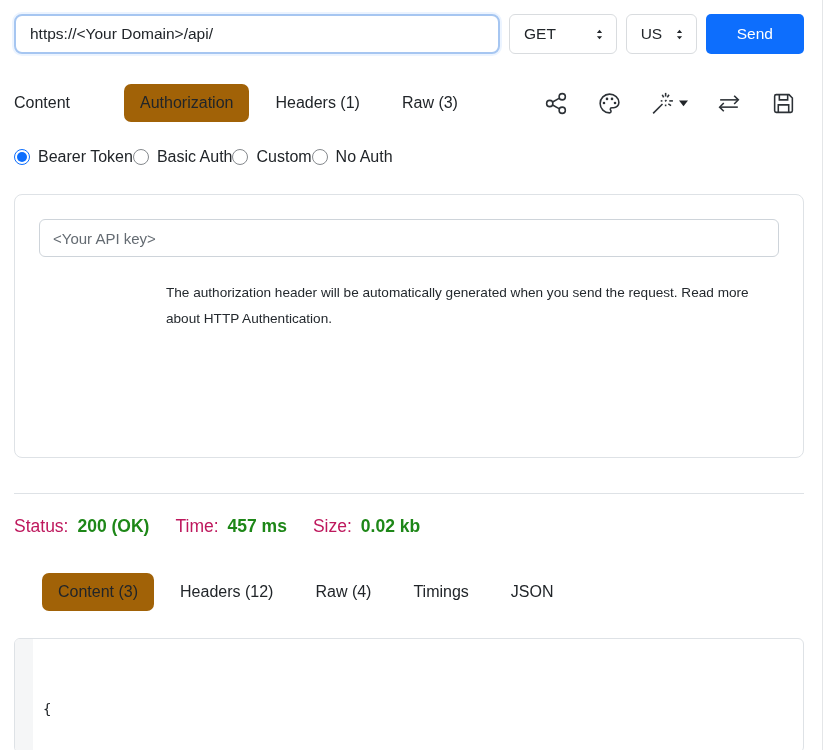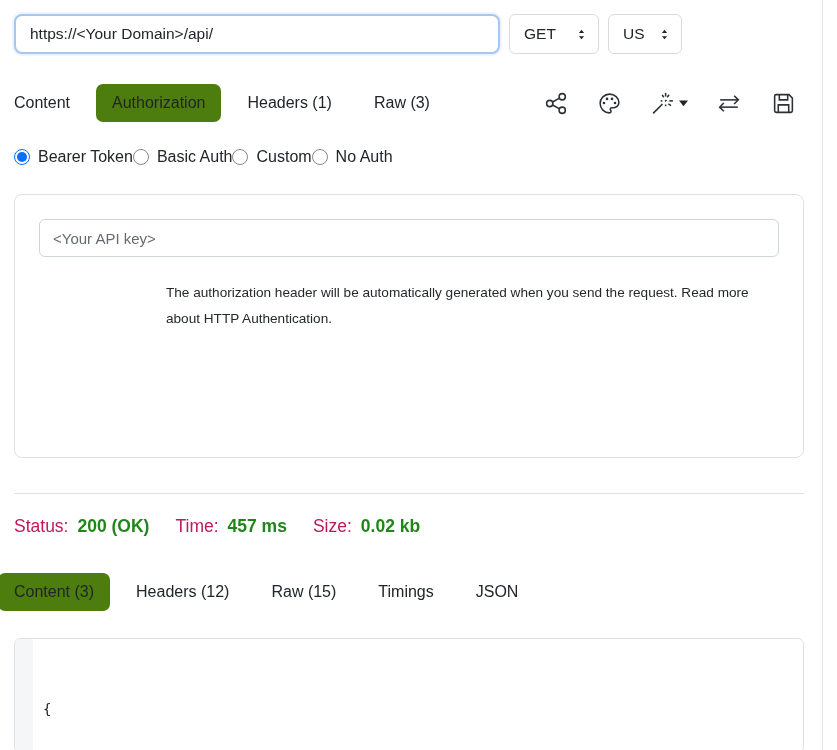--- a/index.html
+++ b/index.html
@@ -9,31 +9,31 @@
   .content { padding: 14px 18px 0 14px; }
 
   
   .request-row { display: flex; gap: 9px; height: 40px; }
   .url-input { flex: 0 0 486px; border: 2px solid #a6c6f1; border-radius: 8px; padding: 2px 14px;
     font-size: 15.5px; color: #212529; outline: none; box-shadow: 0 0 0 2px rgba(13,110,253,.08);
     font-family: inherit; }
   .select { border: 1px solid #d9dcdf; border-radius: 6px; background: #fff; display: flex;
     align-items: center; justify-content: space-between; padding: 0 10px 0 14px;
     font-size: 15.5px; cursor: pointer; }
-  .select-method { width: 90px; }
+  .select-method { width: 113px; }
   .select-locale { width: 74px; }
   .updown-icon { width: 13px; height: 15px; }
   .send-btn { width: 104px; border: none; border-radius: 5px; background: #0d6efd; color: #fff;
     font-size: 15.5px; font-family: inherit; cursor: pointer; }
 
   
   .tabs-row { display: flex; align-items: center; margin-top: 30px; }
   .tab { font-size: 16px; padding: 10px 16px; border-radius: 7px; cursor: pointer; white-space: nowrap; margin-right: 10px; }
   .tab.first { margin-left: -16px; }
-  .tab.active { background: #4d7c0f; }
+  .tab.active { background: #a16207; margin-left: 28px; }
 
   .icon-group { margin-left: auto; display: flex; align-items: center; gap: 28px; margin-right: 8px; }
   .icon-btn { background: none; border: none; padding: 0; cursor: pointer; color: #2c3136;
     display: flex; align-items: center; gap: 4px; }
   .icon-btn svg { display: block; }
 
   
   .auth-row { display: flex; align-items: center; margin-top: 26px; }
   .auth-option { display: flex; align-items: center; gap: 8px; cursor: pointer; font-size: 16px; }
   .radio { width: 16px; height: 16px; border-radius: 50%; border: 1px solid #85898d; position: relative; flex: 0 0 16px; }
@@ -83,20 +83,21 @@
             <path d="M8 13.8L4.8 10h6.4z"></path>
           </svg>
       </div>
       <div class="select select-locale">
         <span>US</span>
         <svg class="updown-icon" viewBox="0 0 16 16" fill="#212529">
             <path d="M8 2.2l3.2 3.8H4.8z"></path>
             <path d="M8 13.8L4.8 10h6.4z"></path>
           </svg>
       </div>
+      <button class="send-btn">Send</button>
     </div>
 
     <div class="tabs-row">
       <div class="tab first">Content</div>
       <div class="tab active">Authorization</div>
       <div class="tab">Headers (1)</div>
       <div class="tab">Raw (3)</div>
 
       <div class="icon-group">
         <button class="icon-btn">
@@ -193,21 +194,21 @@
       </div>
       <div class="status-item">
         <span class="status-label">Size:</span>
         <span class="status-value">0.02 kb</span>
       </div>
     </div>
 
     <div class="tabs-row response">
       <div class="tab first active">Content (3)</div>
       <div class="tab">Headers (12)</div>
-      <div class="tab">Raw (15)</div>
+      <div class="tab">Raw (4)</div>
       <div class="tab">Timings</div>
       <div class="tab">JSON</div>
     </div>
 
     <div class="code-block">
       <div class="code-gutter"></div>
       <div class="code">
         <div class="code-line"><span class="tok-p">{</span></div>
         
         

